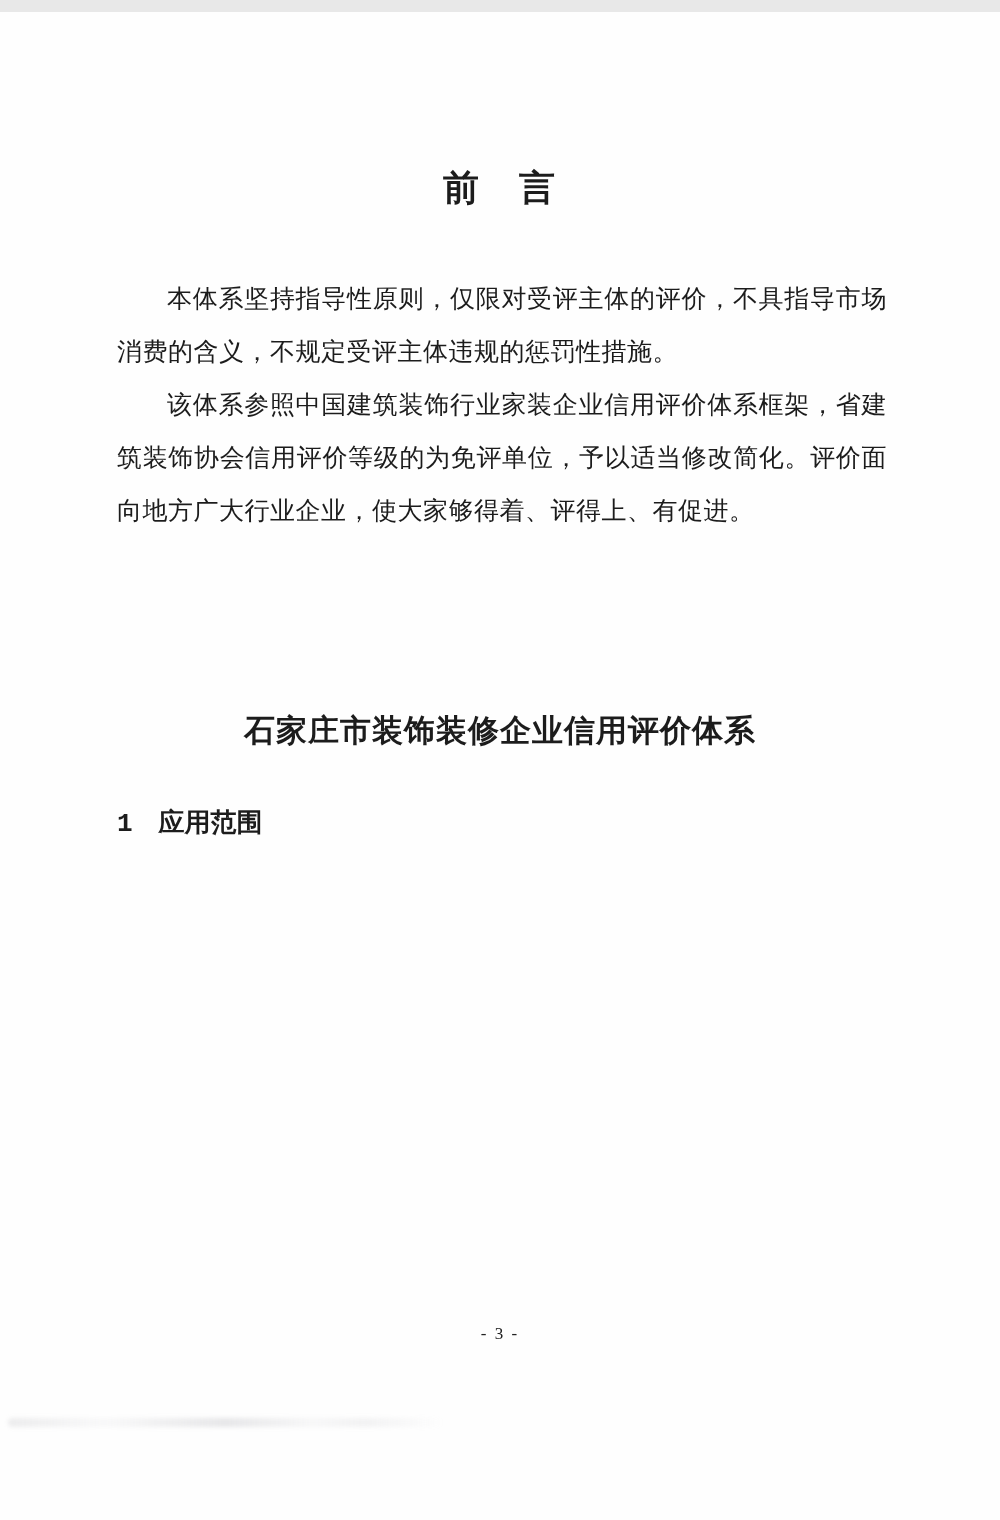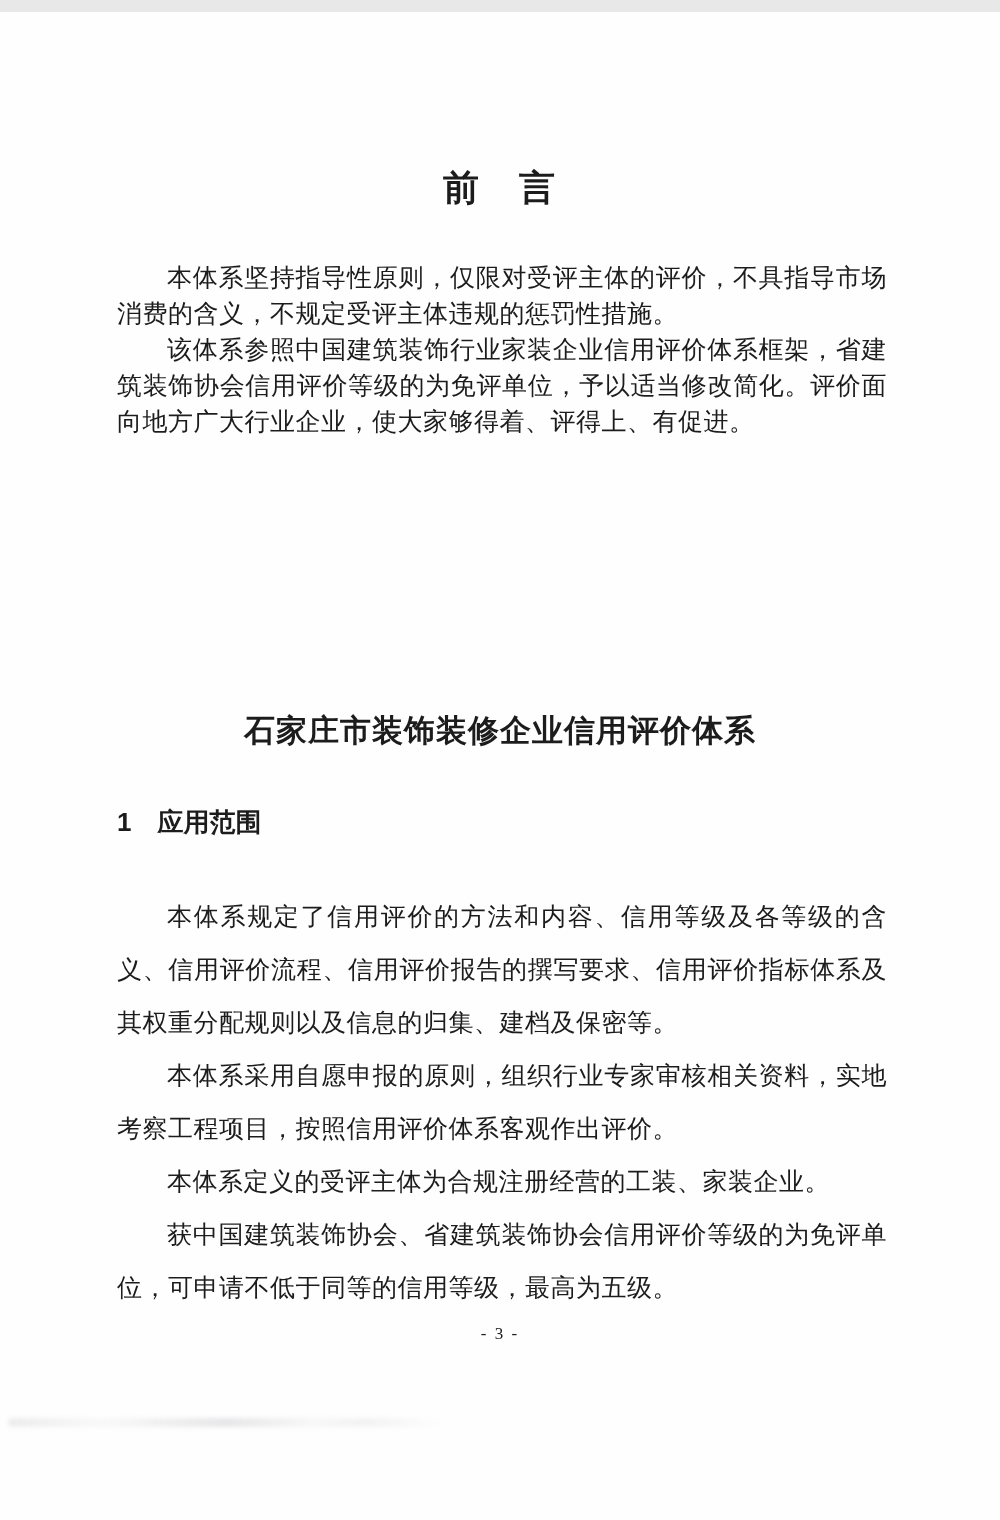--- a/index.html
+++ b/index.html
@@ -24,25 +24,25 @@
     width: 100%;
     text-align: center;
     font-family: "Liberation Sans", sans-serif;
     font-size: 36px;
     font-weight: bold;
     letter-spacing: 2px;
     margin: 0;
   }
   .preface-body {
     position: absolute;
-    top: 248px;
+    top: 260px;
     left: 117px;
     width: 770px;
     font-size: 25px;
-    line-height: 36px;
+    line-height: 53px;
     text-align: justify;
     letter-spacing: 0.5px;
   }
   .preface-body p, .section-body p {
     margin: 0;
     text-indent: 2em;
   }
   .doc-title {
     position: absolute;
     top: 698px;
@@ -51,21 +51,21 @@
     text-align: center;
     font-size: 31px;
     font-weight: bold;
     letter-spacing: 1px;
     margin: 0;
   }
   .section-heading {
     position: absolute;
     top: 793px;
     left: 117px;
-    font-family: Liberation Sans, sans-serif;
+    font-family: Liberation Mono, monospace;
     font-size: 26px;
     font-weight: bold;
     margin: 0;
   }
   .section-body {
     position: absolute;
     top: 878px;
     left: 117px;
     width: 770px;
     font-size: 25px;
@@ -110,24 +110,18 @@
 
   <div class="preface-body">
     <p>本体系坚持指导性原则，仅限对受评主体的评价，不具指导市场消费的含义，不规定受评主体违规的惩罚性措施。</p>
     <p>该体系参照中国建筑装饰行业家装企业信用评价体系框架，省建筑装饰协会信用评价等级的为免评单位，予以适当修改简化。评价面向地方广大行业企业，使大家够得着、评得上、有促进。</p>
   </div>
 
   <h2 class="doc-title">石家庄市装饰装修企业信用评价体系</h2>
 
   <h3 class="section-heading">1　应用范围</h3>
 
-  <div class="section-body">
-    <p>本体系规定了信用评价的方法和内容、信用等级及各等级的含义、信用评价流程、信用评价报告的撰写要求、信用评价指标体系及其权重分配规则以及信息的归集、建档及保密等。</p>
-    <p>本体系采用自愿申报的原则，组织行业专家审核相关资料，实地考察工程项目，按照信用评价体系客观作出评价。</p>
-    <p>本体系定义的受评主体为合规注册经营的工装、家装企业。</p>
-    <p>获中国建筑装饰协会、省建筑装饰协会信用评价等级的为免评单位，可申请不低于同等的信用等级，最高为五级。</p>
-  </div>
 
   <div class="page-number">- 3 -</div>
 
   <div class="scan-smudge"></div>
 
 </div>
 
 </body></html>

